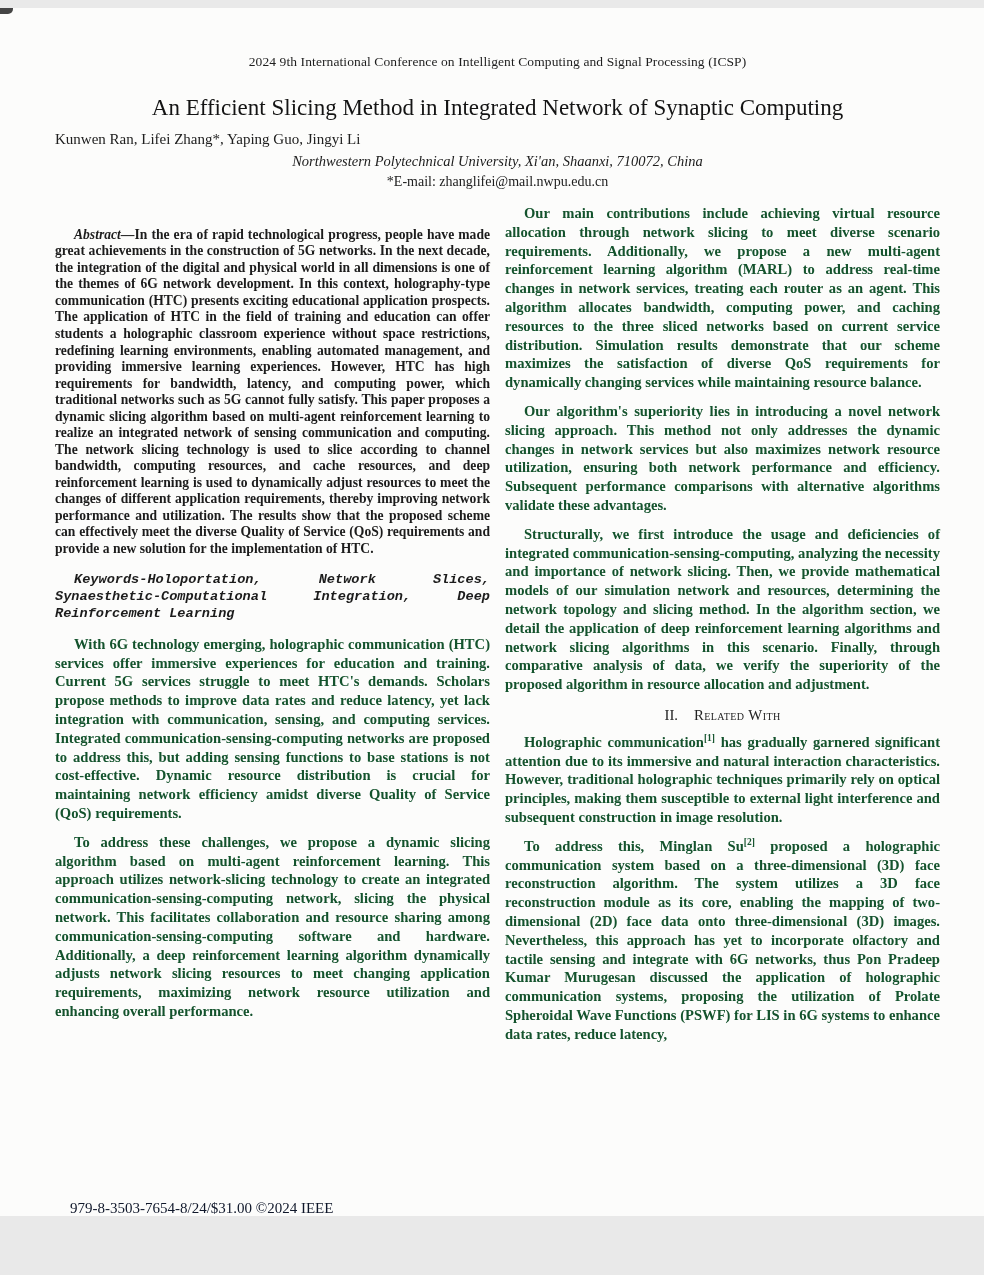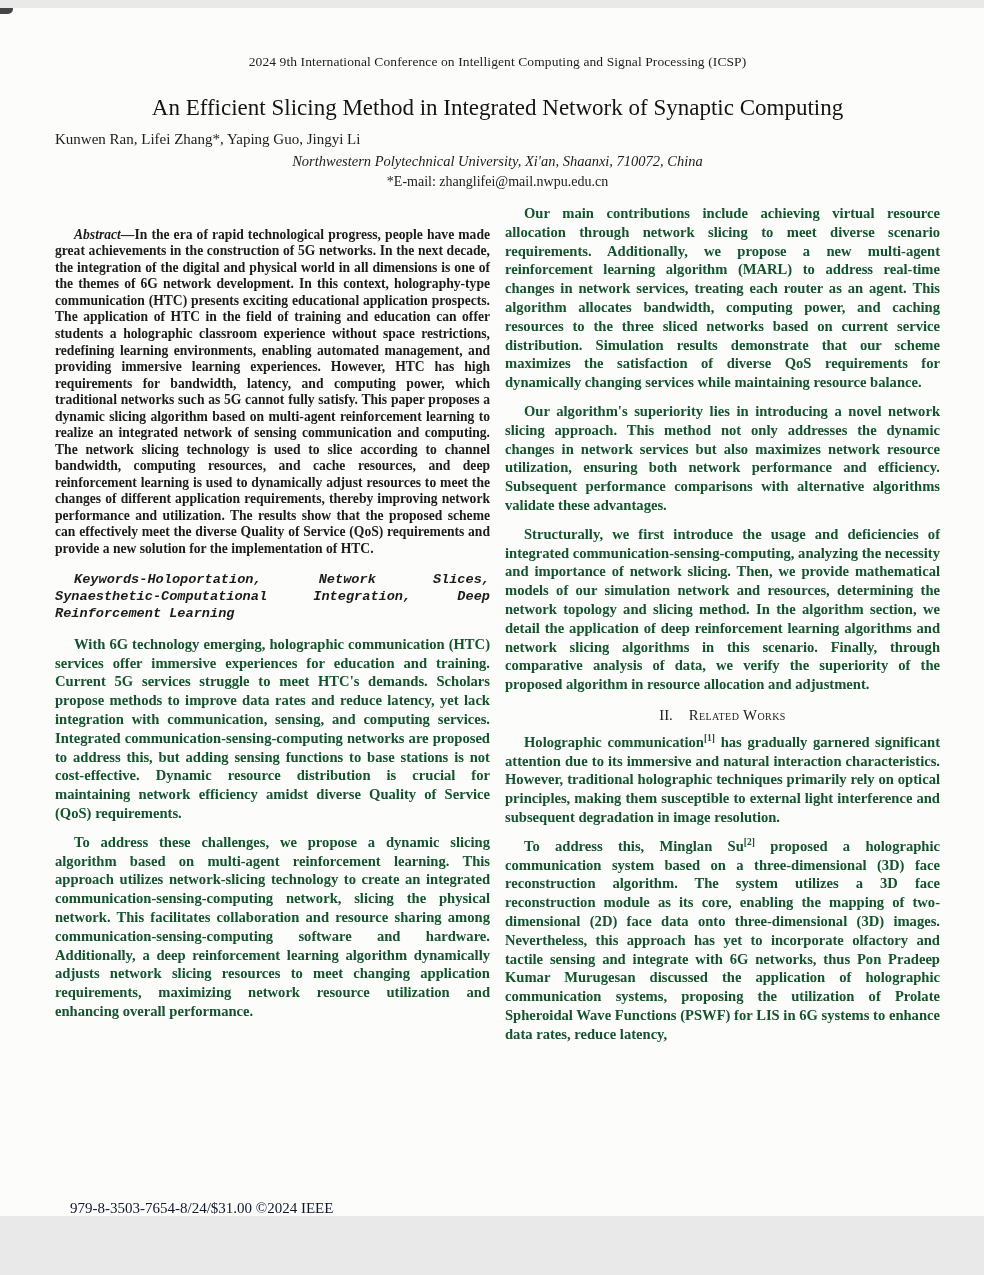--- a/index.html
+++ b/index.html
@@ -162,24 +162,24 @@
       <p class="para">To address these challenges, we propose a dynamic slicing algorithm based on multi-agent reinforcement learning. This approach utilizes network-slicing technology to create an integrated communication-sensing-computing network, slicing the physical network. This facilitates collaboration and resource sharing among communication-sensing-computing software and hardware. Additionally, a deep reinforcement learning algorithm dynamically adjusts network slicing resources to meet changing application requirements, maximizing network resource utilization and enhancing overall performance.</p>
     </div>
 
     <div class="col">
       <p class="para">Our main contributions include achieving virtual resource allocation through network slicing to meet diverse scenario requirements. Additionally, we propose a new multi-agent reinforcement learning algorithm (MARL) to address real-time changes in network services, treating each router as an agent. This algorithm allocates bandwidth, computing power, and caching resources to the three sliced networks based on current service distribution. Simulation results demonstrate that our scheme maximizes the satisfaction of diverse QoS requirements for dynamically changing services while maintaining resource balance.</p>
 
       <p class="para">Our algorithm's superiority lies in introducing a novel network slicing approach. This method not only addresses the dynamic changes in network services but also maximizes network resource utilization, ensuring both network performance and efficiency. Subsequent performance comparisons with alternative algorithms validate these advantages.</p>
 
       <p class="para">Structurally, we first introduce the usage and deficiencies of integrated communication-sensing-computing, analyzing the necessity and importance of network slicing. Then, we provide mathematical models of our simulation network and resources, determining the network topology and slicing method. In the algorithm section, we detail the application of deep reinforcement learning algorithms and network slicing algorithms in this scenario. Finally, through comparative analysis of data, we verify the superiority of the proposed algorithm in resource allocation and adjustment.</p>
 
-      <h3 class="sec-heading"><span class="sec-num">II.</span><span class="sec-title">Related Works</span></h3>
+      <h3 class="sec-heading"><span class="sec-num">II.</span><span class="sec-title">Related With</span></h3>
 
 
-      <p class="para"><span>Holographic communication</span><sup>[1]</sup><span> has gradually garnered significant attention due to its immersive and natural interaction characteristics. However, traditional holographic techniques primarily rely on optical principles, making them susceptible to external light interference and subsequent degradation in image resolution.</span></p>
+      <p class="para"><span>Holographic communication</span><sup>[1]</sup><span> has gradually garnered significant attention due to its immersive and natural interaction characteristics. However, traditional holographic techniques primarily rely on optical principles, making them susceptible to external light interference and subsequent construction in image resolution.</span></p>
 
       <p class="para"><span>To address this, Minglan Su</span><sup>[2]</sup><span> proposed a holographic communication system based on a three-dimensional (3D) face reconstruction algorithm. The system utilizes a 3D face reconstruction module as its core, enabling the mapping of two-dimensional (2D) face data onto three-dimensional (3D) images. Nevertheless, this approach has yet to incorporate olfactory and tactile sensing and integrate with 6G networks, thus Pon Pradeep Kumar Murugesan discussed the application of holographic communication systems, proposing the utilization of Prolate Spheroidal Wave Functions (PSWF) for LIS in 6G systems to enhance data rates, reduce latency,</span></p>
     </div>
 
   </div>
 
   <div class="footer">979-8-3503-7654-8/24/$31.00 ©2024 IEEE</div>
 
 </div>
 

